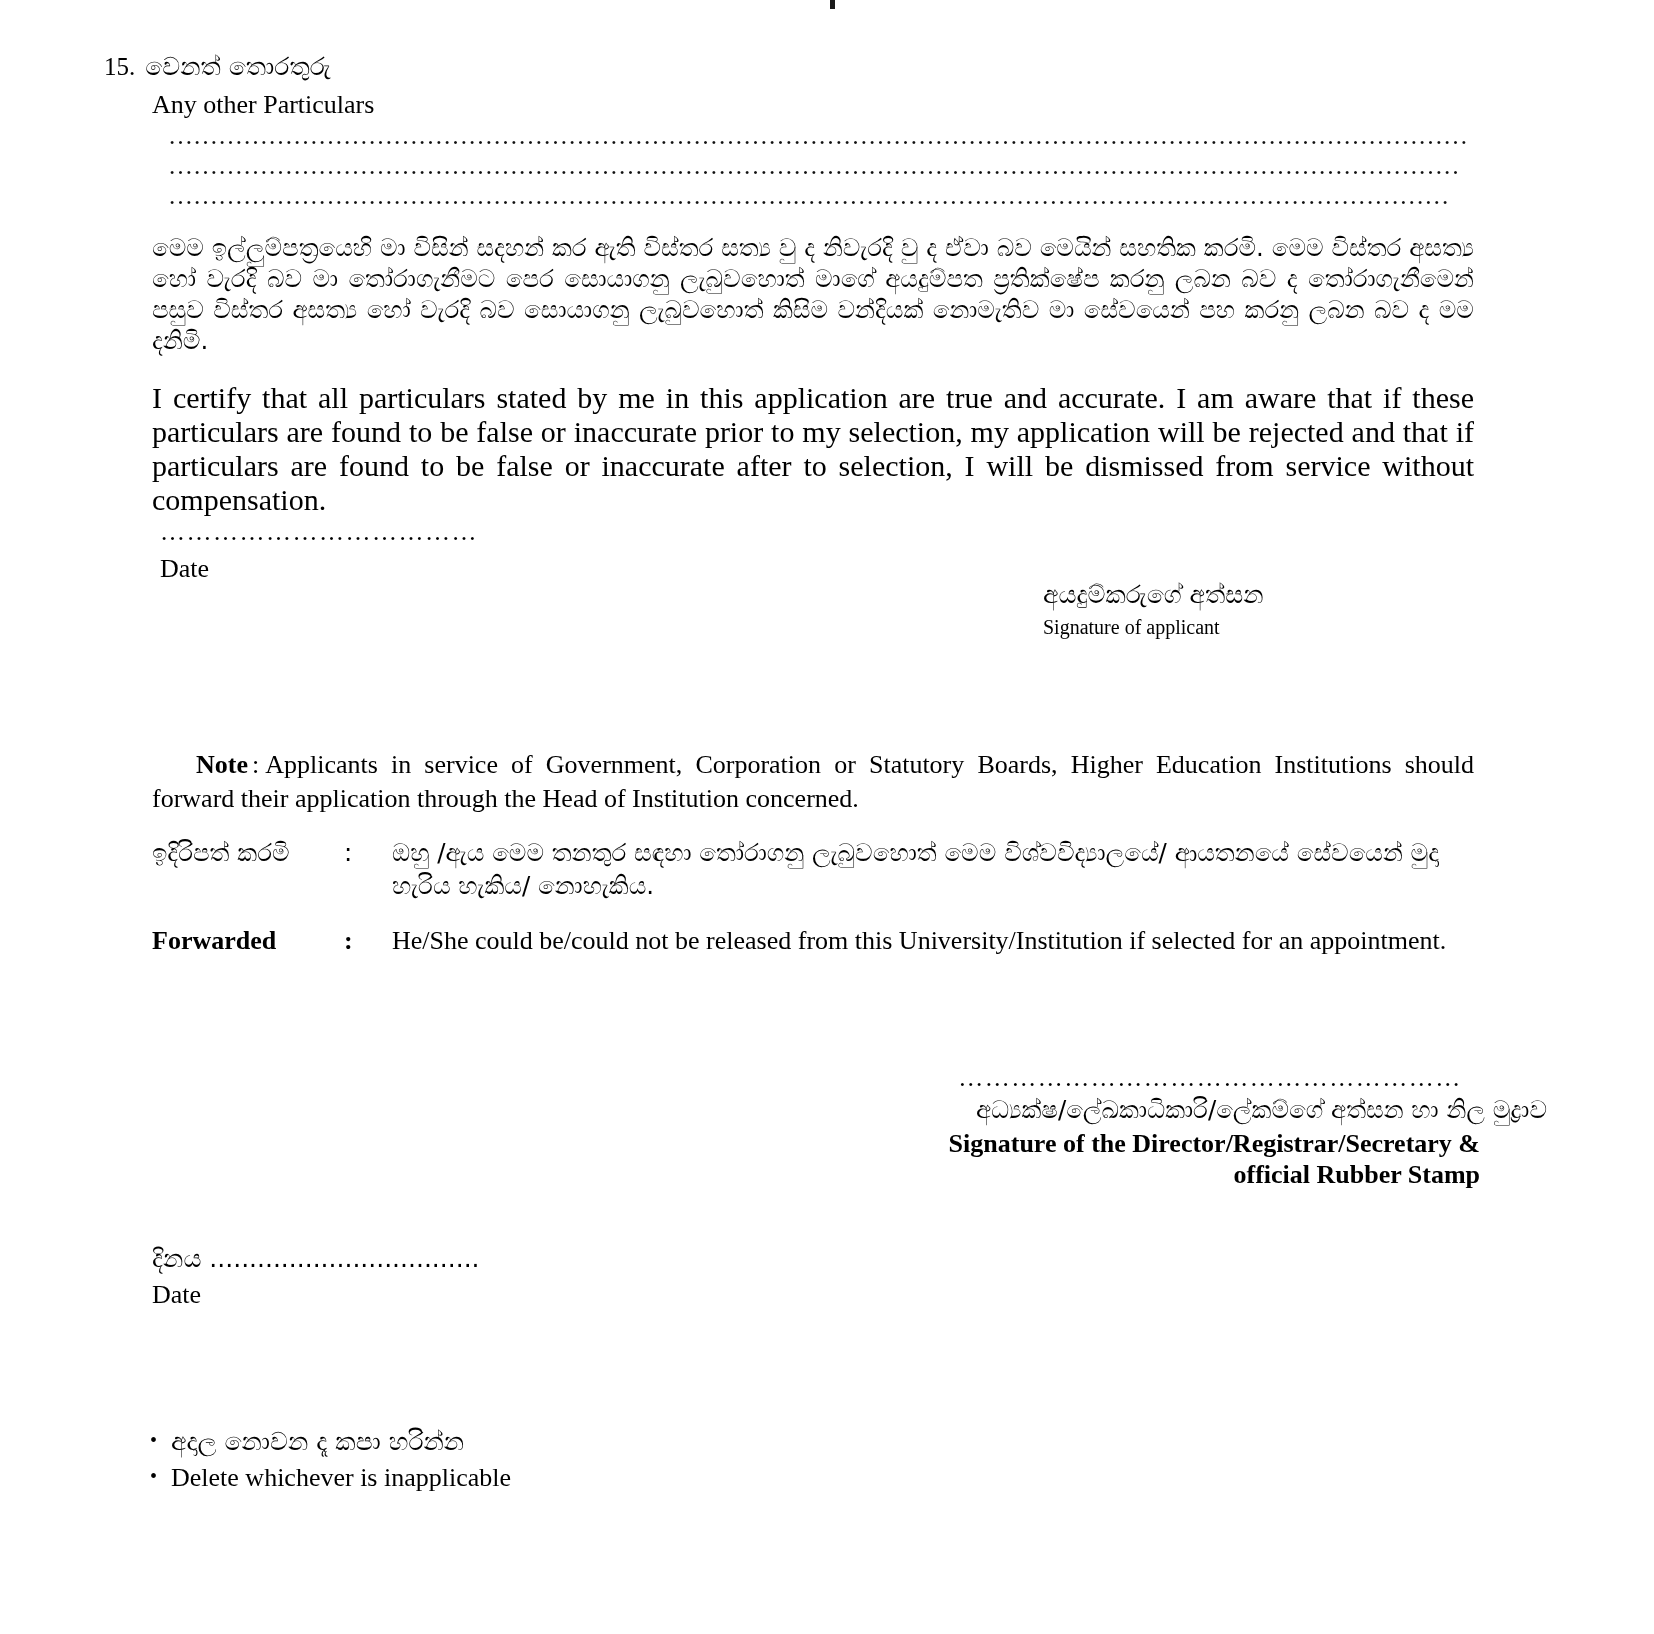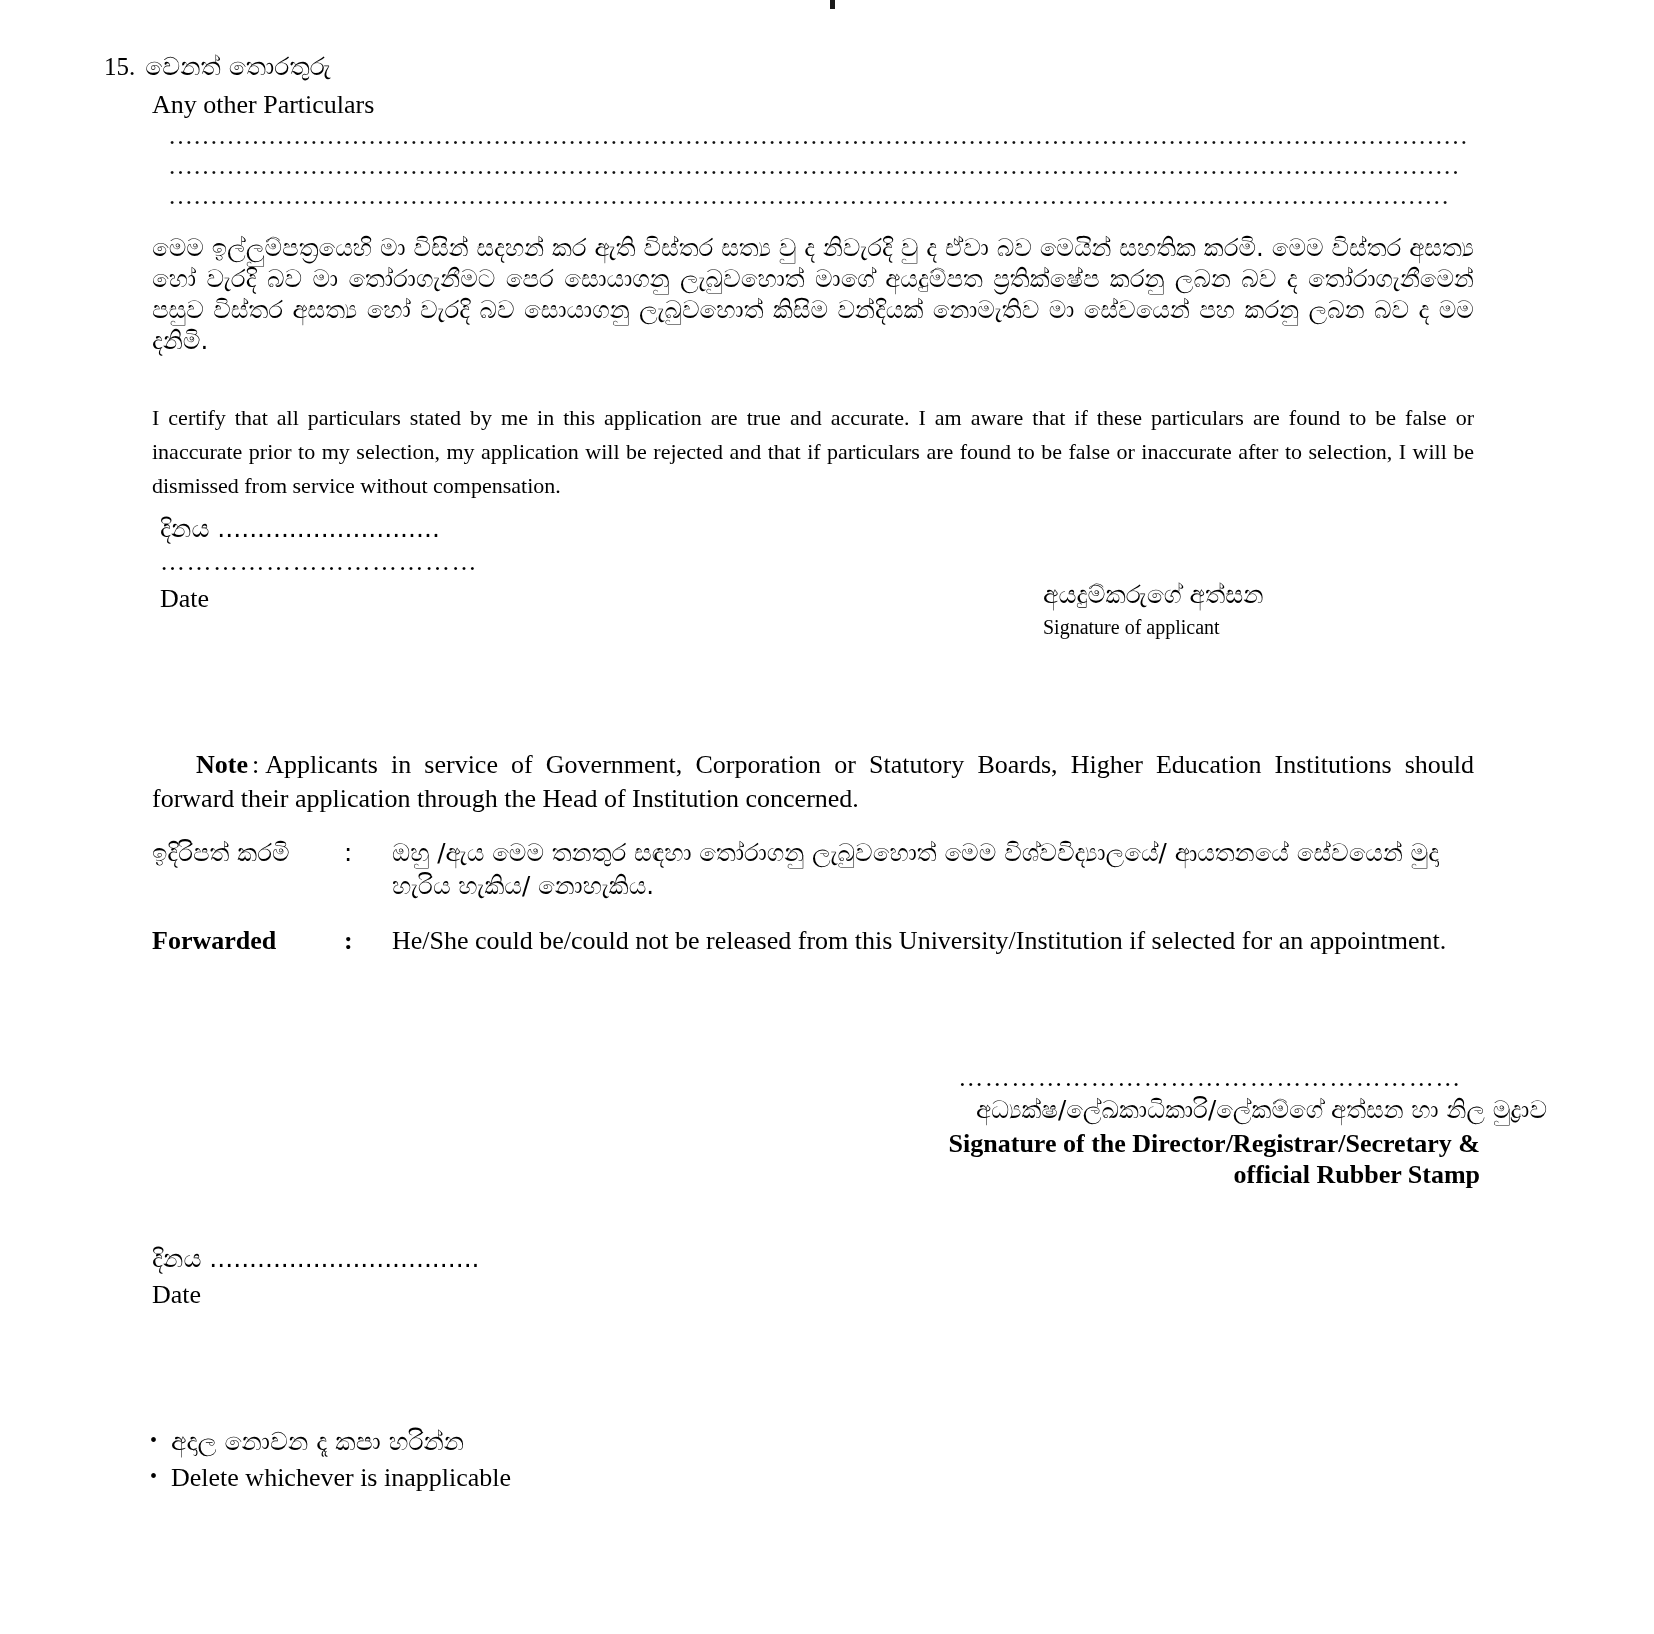--- a/index.html
+++ b/index.html
@@ -82,24 +82,24 @@
     font-size: 24.5px;
     line-height: 31px;
     text-align: justify;
     text-justify: inter-word;
   }
 
   
   .en-cert {
     position: absolute;
     left: 152px;
-    top: 401px;
+    top: 381px;
     width: 1322px;
     font-family: "Liberation Serif", "DejaVu Serif", serif;
-    font-size: 22px;
+    font-size: 30px;
     line-height: 34px;
     text-align: justify;
   }
 
   
   .date-block-1 {
     position: absolute;
     left: 160px;
     top: 514px;
     width: 420px;
@@ -294,24 +294,20 @@
 
   <div class="dotline" style="left:168px; top:122px; width:1308px;">…………………………………………………………………………………………………………………………………………</div>
   <div class="dotline" style="left:168px; top:152px; width:1290px;">…………………………………………………………………………………………………………………………………………</div>
   <div class="dotline" style="left:168px; top:182px; width:1280px;">………………………………………………………………….……………………………………………………………………</div>
 
   <div class="si-cert">මෙම ඉල්ලුම්පත්‍රයෙහි මා විසින් සදහන් කර ඇති විස්තර සත්‍ය වු ද නිවැරදි වු ද ඒවා බව මෙයින් සහතික කරමි. මෙම විස්තර අසත්‍ය හෝ වැරදි බව මා තෝරාගැනීමට පෙර සොයාගනු ලැබුවහොත් මාගේ අයදුම්පත ප්‍රතික්ෂේප කරනු ලබන බව ද තෝරාගැනීමෙන් පසුව විස්තර අසත්‍ය හෝ වැරදි බව සොයාගනු ලැබුවහොත් කිසිම වන්දියක් නොමැතිව මා සේවයෙන් පහ කරනු ලබන බව ද මම දනිමි.</div>
 
   <div class="en-cert">I certify that all particulars stated by me in this application are true and accurate. I am aware that if these  particulars are found to be false or inaccurate prior to my selection, my application will be rejected and that if particulars are  found to be false or inaccurate after to selection, I will be dismissed from service without compensation.</div>
 
   <div class="date-block-1">
-    <div class="date-si-row">
-      <span>දිනය</span>
-      <span>............................</span>
-    </div>
     <div class="date-dots-under">………………………………</div>
     <div class="date-en">Date</div>
   </div>
 
   <div class="sig-applicant">
     <div class="si">අයදුම්කරුගේ අත්සන</div>
     <div class="en">Signature of applicant</div>
   </div>
 
 

